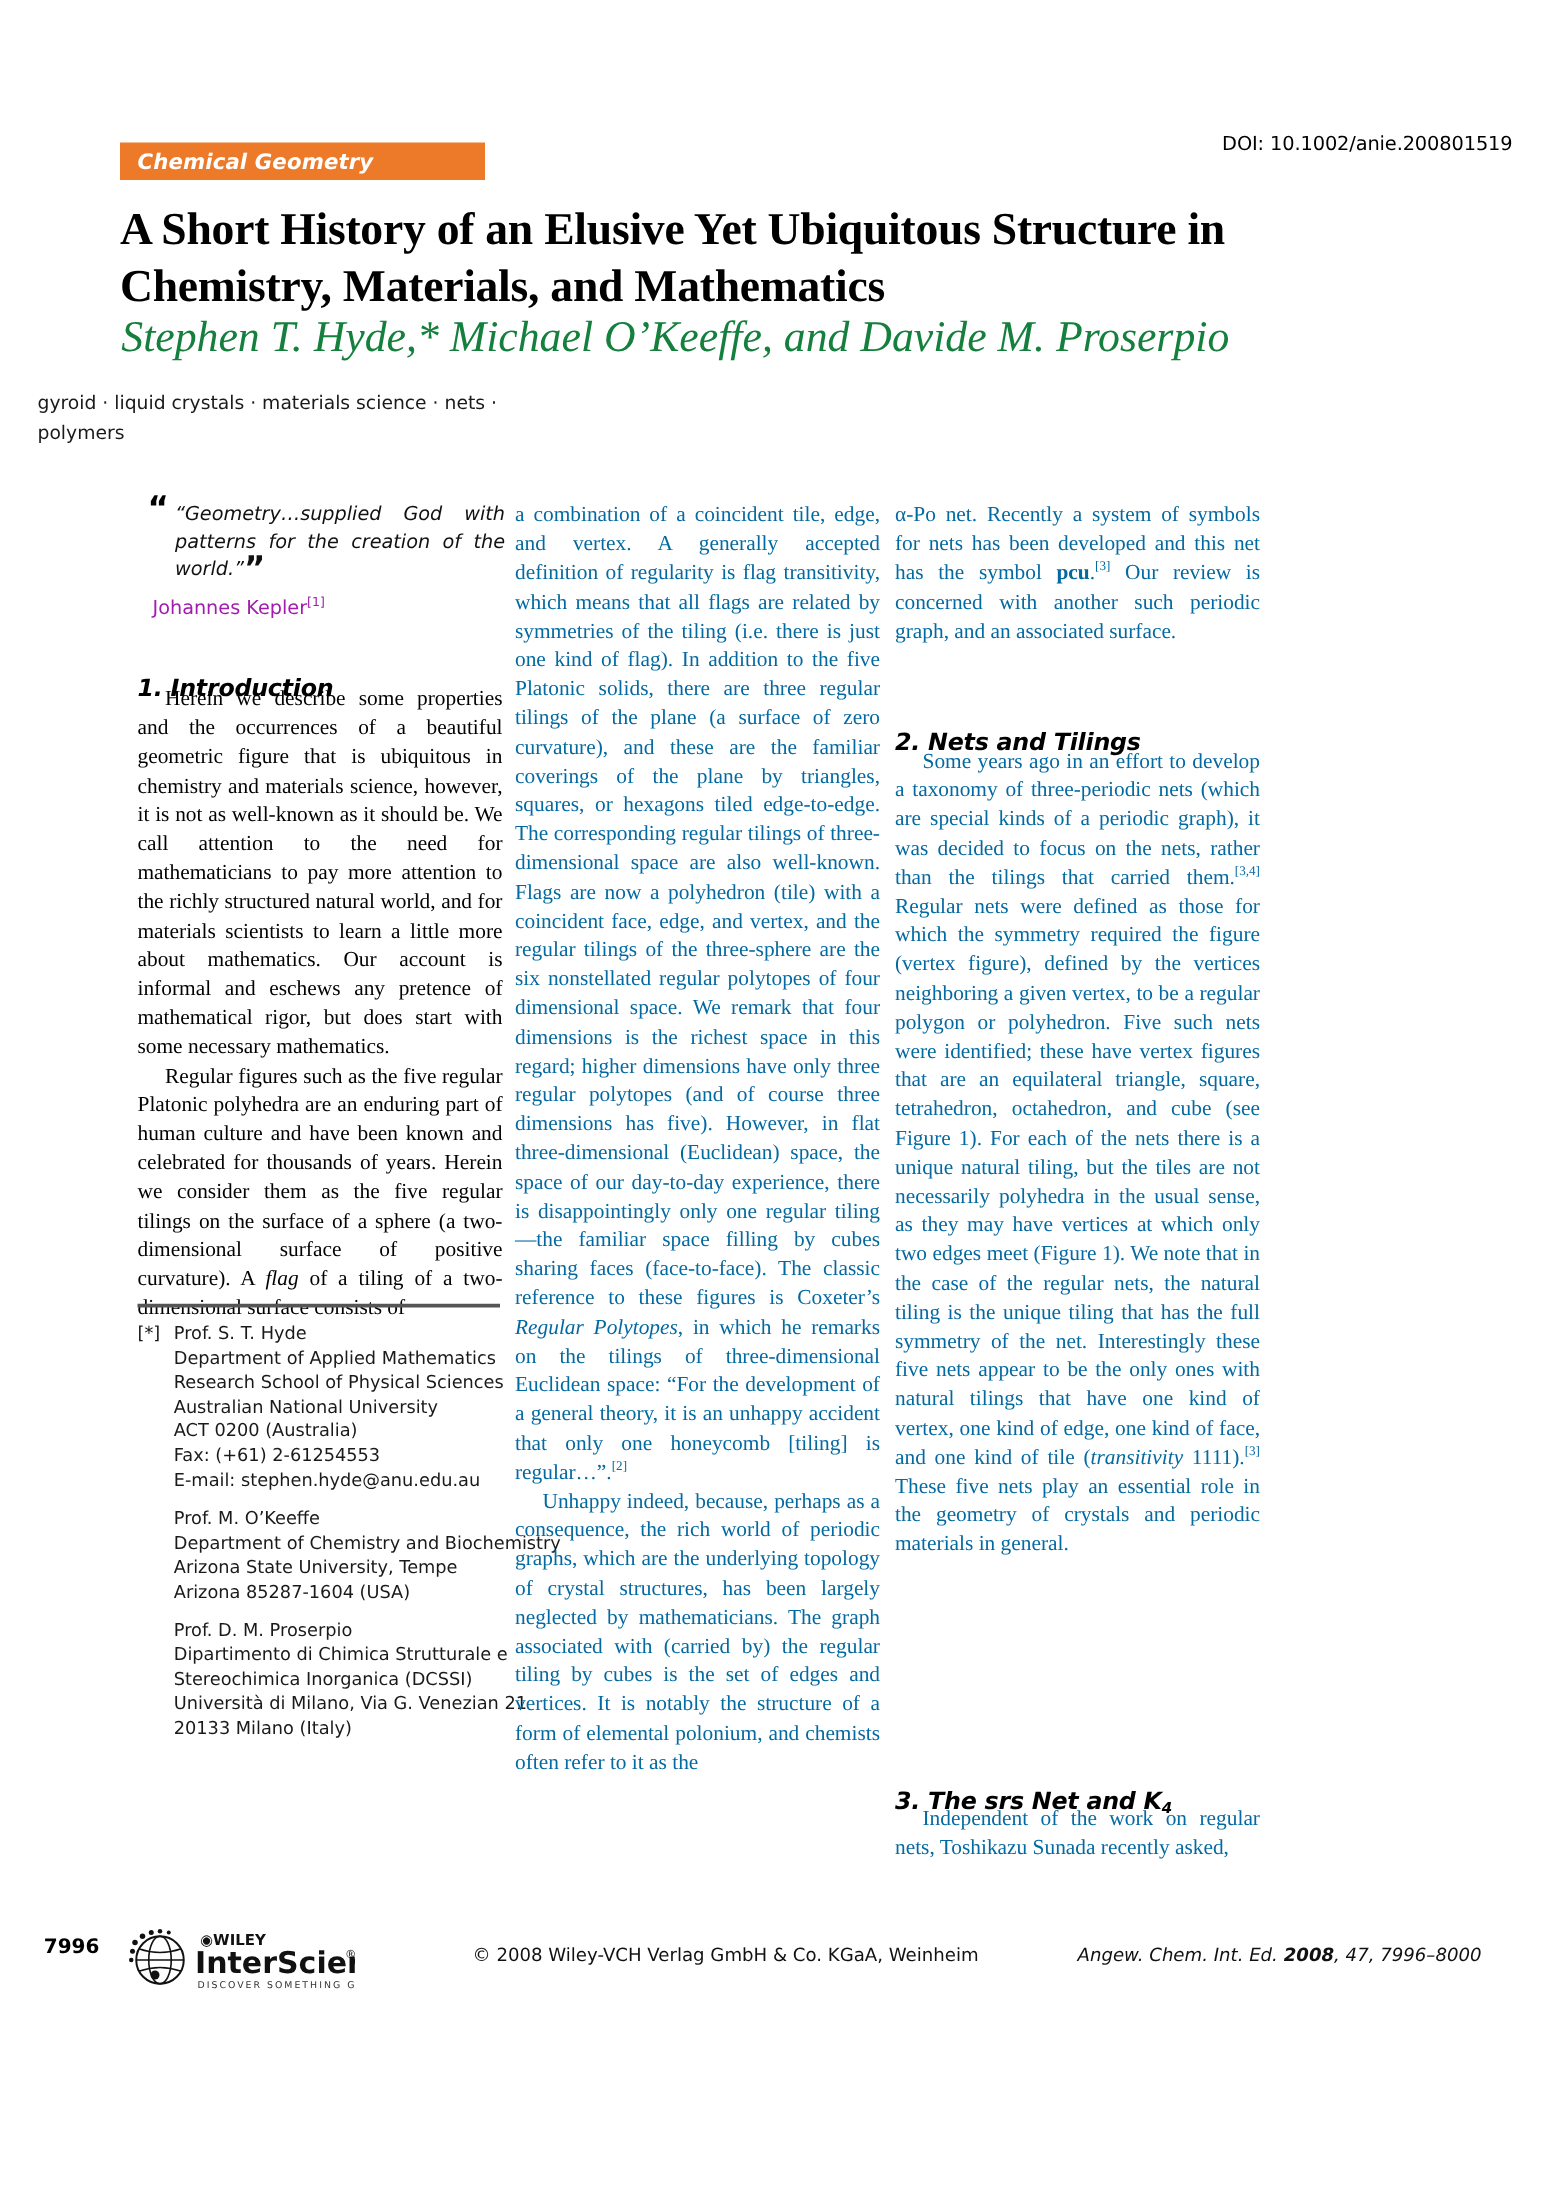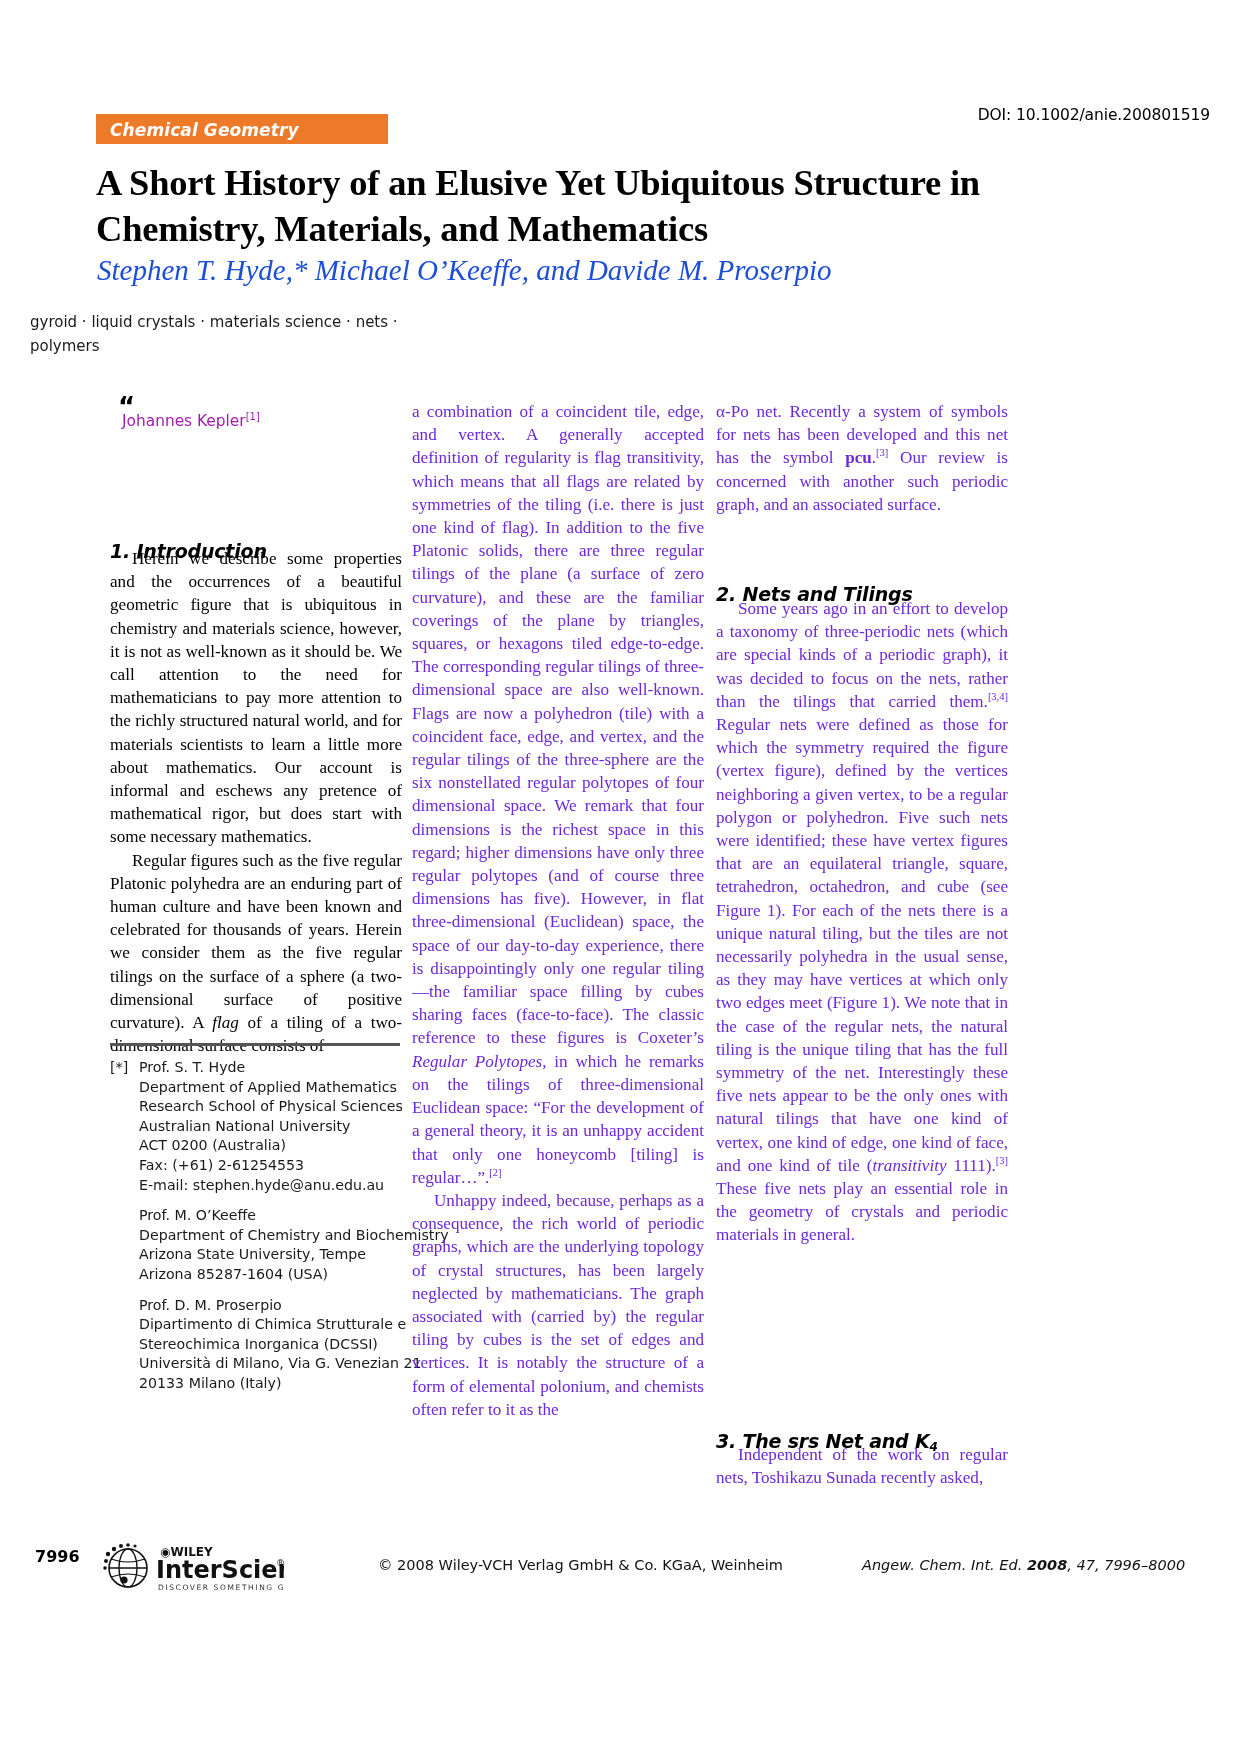--- a/index.html
+++ b/index.html
@@ -93,23 +93,23 @@
   }
 
   
   .authors {
     position: absolute;
     left: 97px;
     top: 252px;
     width: 950px;
     font-family: "Liberation Serif", serif;
     font-style: italic;
-    font-size: 29px;
+    font-size: 35px;
     line-height: 36px;
-    color: #1d4ed8;
+    color: #15803d;
   }
 
   
   .keywords {
     position: absolute;
     left: 30px;
     top: 310px;
     width: 370px;
     font-family: "DejaVu Sans", sans-serif;
     font-size: 15px;
@@ -119,21 +119,21 @@
 
   
   .col {
     position: absolute;
     top: 400px;
     width: 292px;
     font-family: "Liberation Serif", serif;
     font-size: 17.1px;
     line-height: 23.2px;
     text-align: justify;
-    color: #6d28d9;
+    color: #0369a1;
   }
   .col p { margin: 0; }
   .col p.indent { text-indent: 22px; }
   #col2 { left: 412px; width: 292px; height: 1160px; }
   #col3 { left: 716px; width: 292px; height: 1160px; }
 
   
   .pullquote {
     position: absolute;
     left: 122px;
@@ -289,20 +289,21 @@
   <div class="category-banner">
     <div class="category-banner-text">Chemical Geometry</div>
   </div>
 
   <div class="title">A Short History of an Elusive Yet Ubiquitous Structure in Chemistry, Materials, and Mathematics</div>
   <div class="authors">Stephen T. Hyde,* Michael O’Keeffe, and Davide M. Proserpio</div>
   <div class="keywords">gyroid · liquid crystals · materials science · nets · polymers</div>
 
   <div class="pullquote">
     <span class="quotemark-open">“</span>
+    <p class="quote-text"><span>“Geometry…supplied God with patterns for the creation of the world.”</span><span class="quotemark-close">”</span></p>
     <p class="quote-attrib"><span>Johannes Kepler</span><sup>[1]</sup></p>
   </div>
 
   <div class="heading" id="heading1">1. Introduction</div>
   <div id="intro-body">
     <p>Herein we describe some properties and the occurrences of a beautiful geometric figure that is ubiquitous in chemistry and materials science, however, it is not as well-known as it should be. We call attention to the need for mathematicians to pay more attention to the richly structured natural world, and for materials scientists to learn a little more about mathematics. Our account is informal and eschews any pretence of mathematical rigor, but does start with some necessary mathematics.</p>
     <p>Regular figures such as the five regular Platonic polyhedra are an enduring part of human culture and have been known and celebrated for thousands of years. Herein we consider them as the five regular tilings on the surface of a sphere (a two-dimensional surface of positive curvature). A <i class="it">flag</i> of a tiling of a two-dimensional surface consists of</p>
   </div>
 
   <div class="foot-rule"></div>

